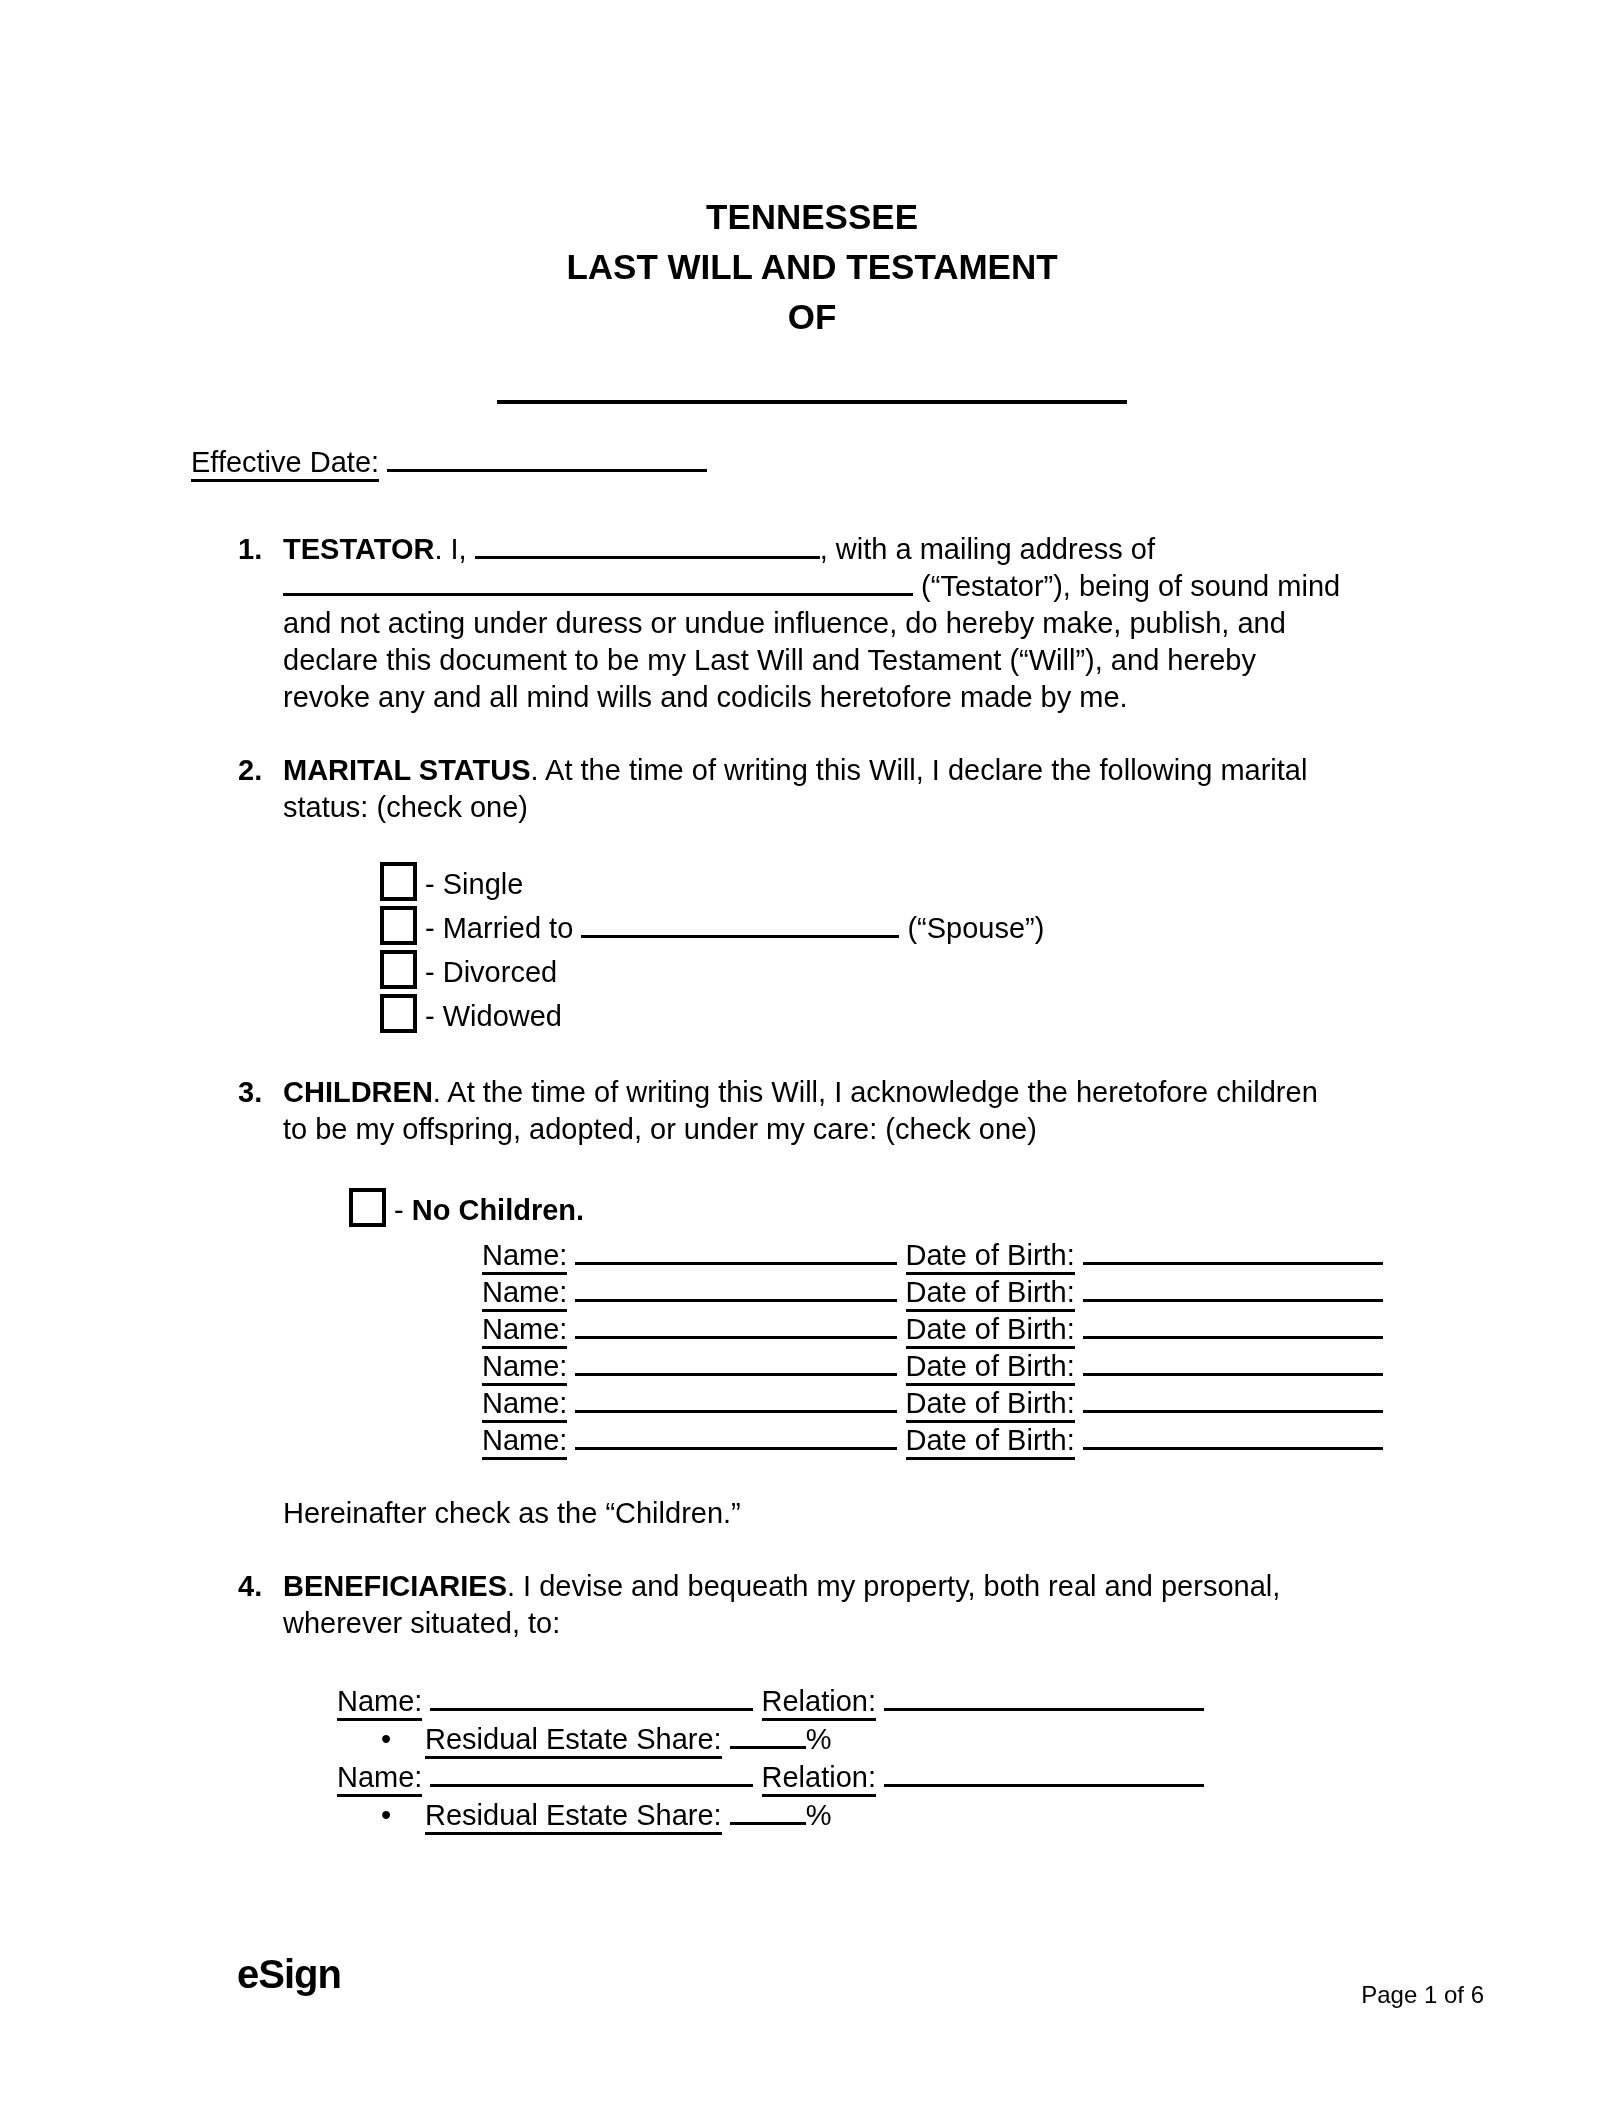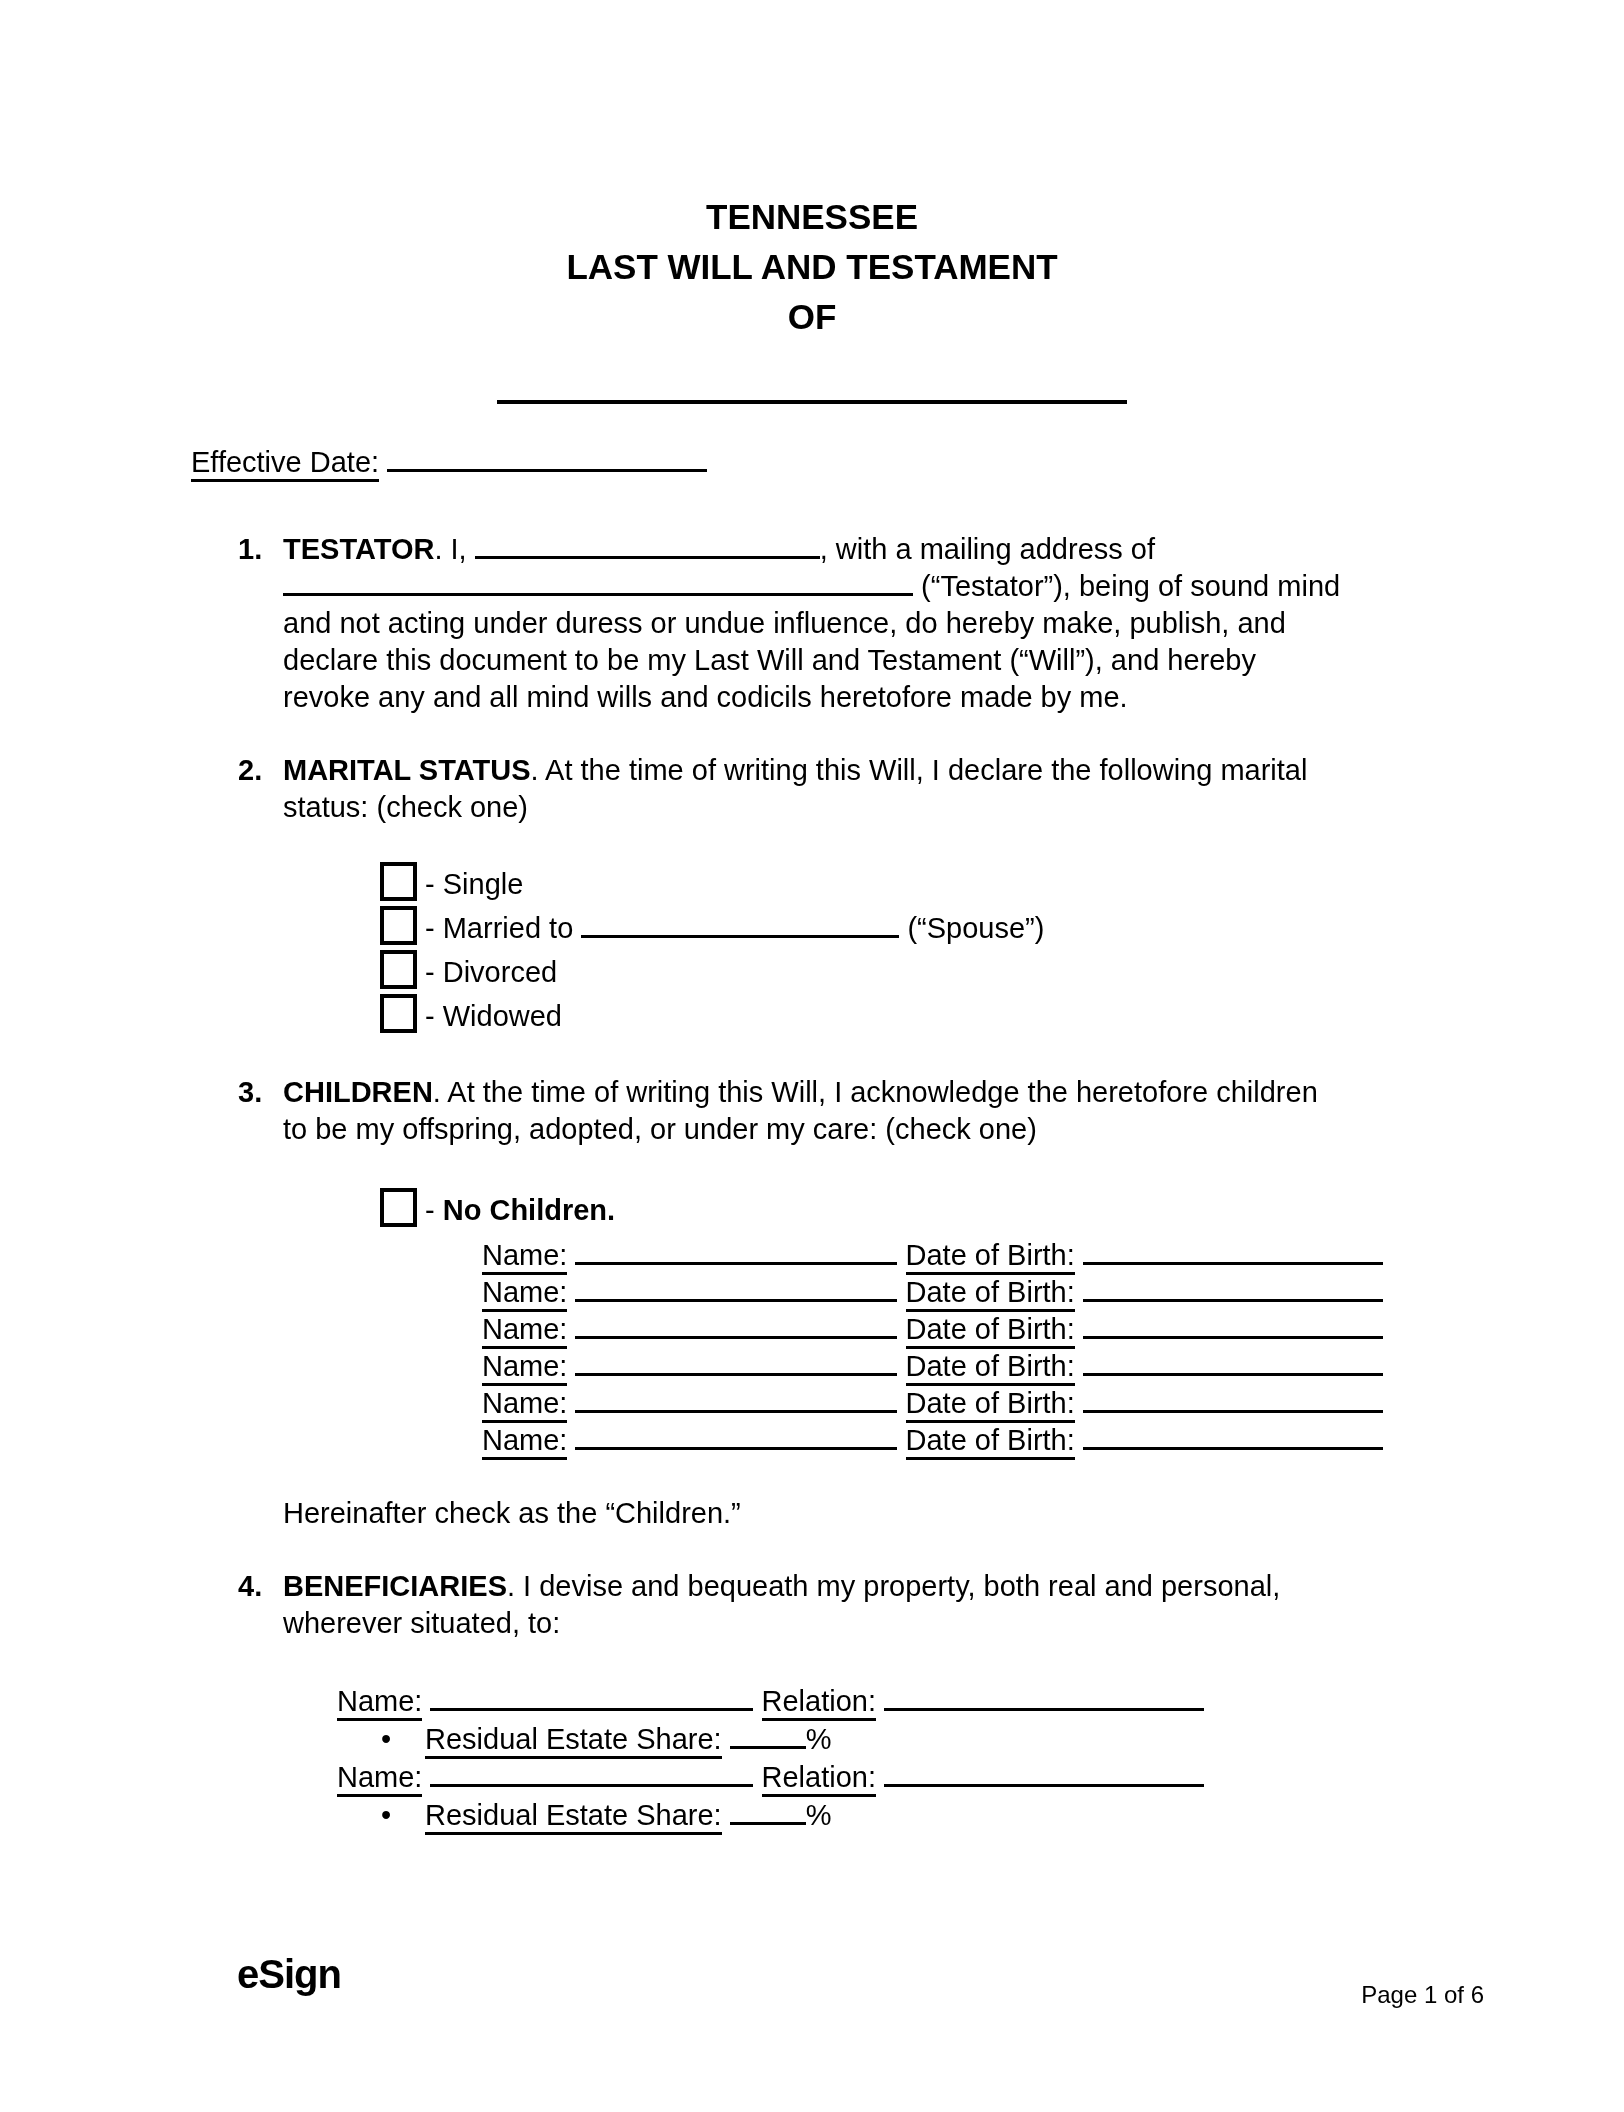--- a/index.html
+++ b/index.html
@@ -47,21 +47,21 @@
     margin: 58px auto 0 auto;
     border-bottom: 4px solid #000;
     height: 0;
   }
   .eff { margin: 40px 0 0 191px; }
   .sec { display: flex; margin-left: 238px; margin-top: 36px; }
   .sec-1 { margin-top: 50px; }
   .sec-num { flex: none; width: 45px; font-weight: bold; }
   .sec-body { flex: none; width: 1170px; }
   .cb-group { margin-top: 36px; margin-left: 97px; line-height: 44px; }
-  .cb-single-row { margin-left: 97px; }
+  .cb-single-row { margin-left: 66px; }
   .row-nochildren { margin-top: 40px; line-height: 43px; }
   .row-children { margin-top: 36px; line-height: 43px; }
   .child-rows { margin-left: 199px; margin-top: 5px; }
   .hereinafter { margin-top: 36px; }
   .ben-rows { margin-top: 40px; margin-left: 54px; line-height: 38px; }
   .bullet-row { margin-left: 44px; }
   .bullet { display: inline-block; width: 44px; text-align: left; }
   .footer-brand {
     position: absolute;
     left: 237px;

